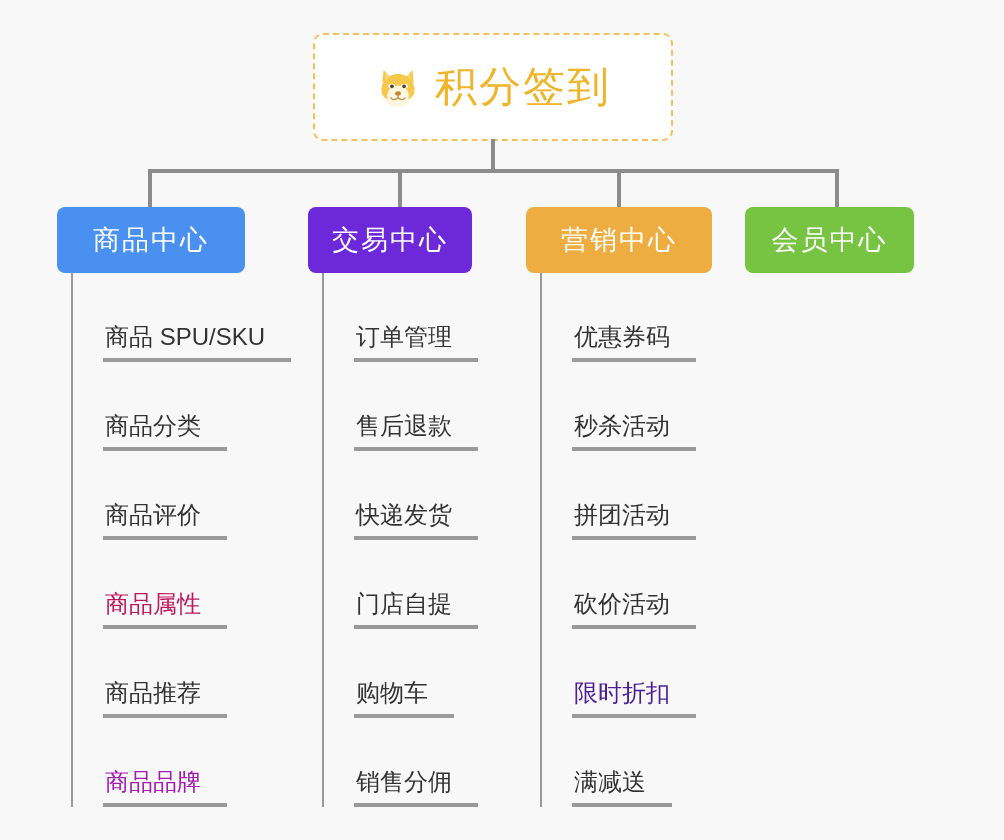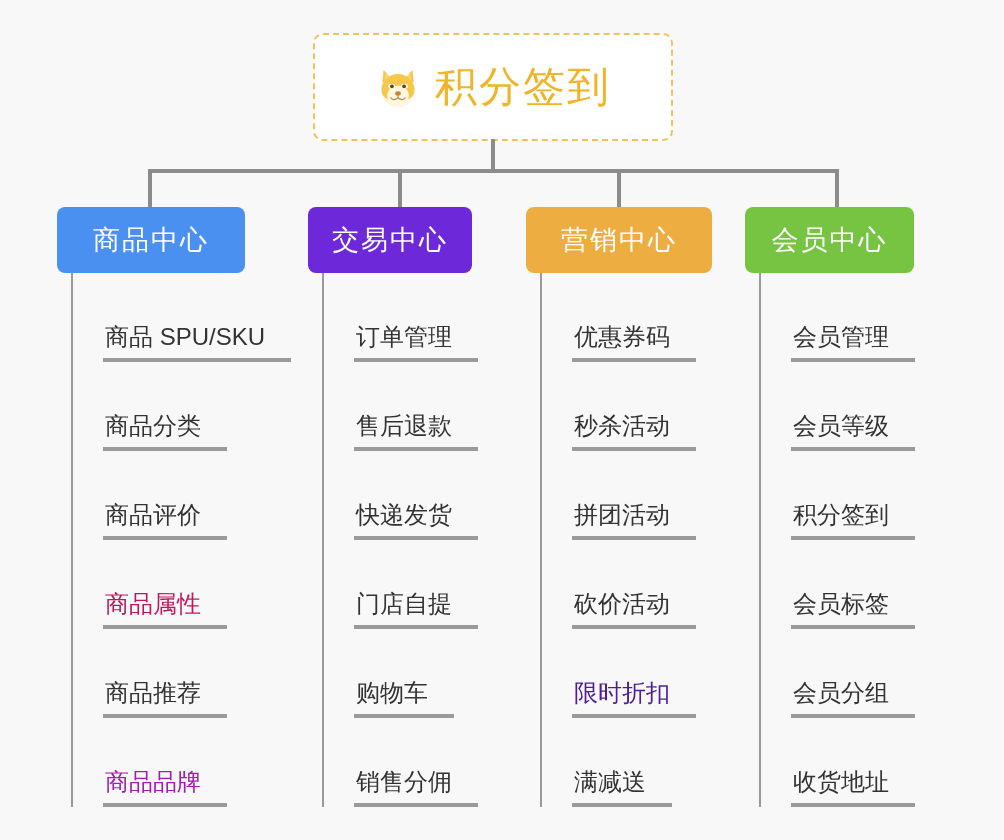--- a/index.html
+++ b/index.html
@@ -212,35 +212,15 @@
       <div class="leaf">
         <span class="leaf-text" style="border-bottom-color: rgb(154, 154, 154); color: rgb(51, 51, 51);">满减送</span>
       </div>
     </div>
   </div>
 
   <div class="column" style="left:745px; width:230px;">
     <div class="col-header" style="width: 169px; background: rgb(118, 196, 66);">
       <span>会员中心</span>
     </div>
-    <div class="leaf-list" style="border-left-color: rgb(154, 154, 154);">
-      <div class="leaf">
-        <span class="leaf-text" style="border-bottom-color: rgb(154, 154, 154); color: rgb(51, 51, 51);">会员管理</span>
-      </div>
-      <div class="leaf">
-        <span class="leaf-text" style="border-bottom-color: rgb(154, 154, 154); color: rgb(51, 51, 51);">会员等级</span>
-      </div>
-      <div class="leaf">
-        <span class="leaf-text" style="border-bottom-color: rgb(154, 154, 154); color: rgb(51, 51, 51);">积分签到</span>
-      </div>
-      <div class="leaf">
-        <span class="leaf-text" style="border-bottom-color: rgb(154, 154, 154); color: rgb(51, 51, 51);">会员标签</span>
-      </div>
-      <div class="leaf">
-        <span class="leaf-text" style="border-bottom-color: rgb(154, 154, 154); color: rgb(51, 51, 51);">会员分组</span>
-      </div>
-      <div class="leaf">
-        <span class="leaf-text" style="border-bottom-color: rgb(154, 154, 154); color: rgb(51, 51, 51);">收货地址</span>
-      </div>
-    </div>
   </div>
 
 </div>
 
 </body></html>

